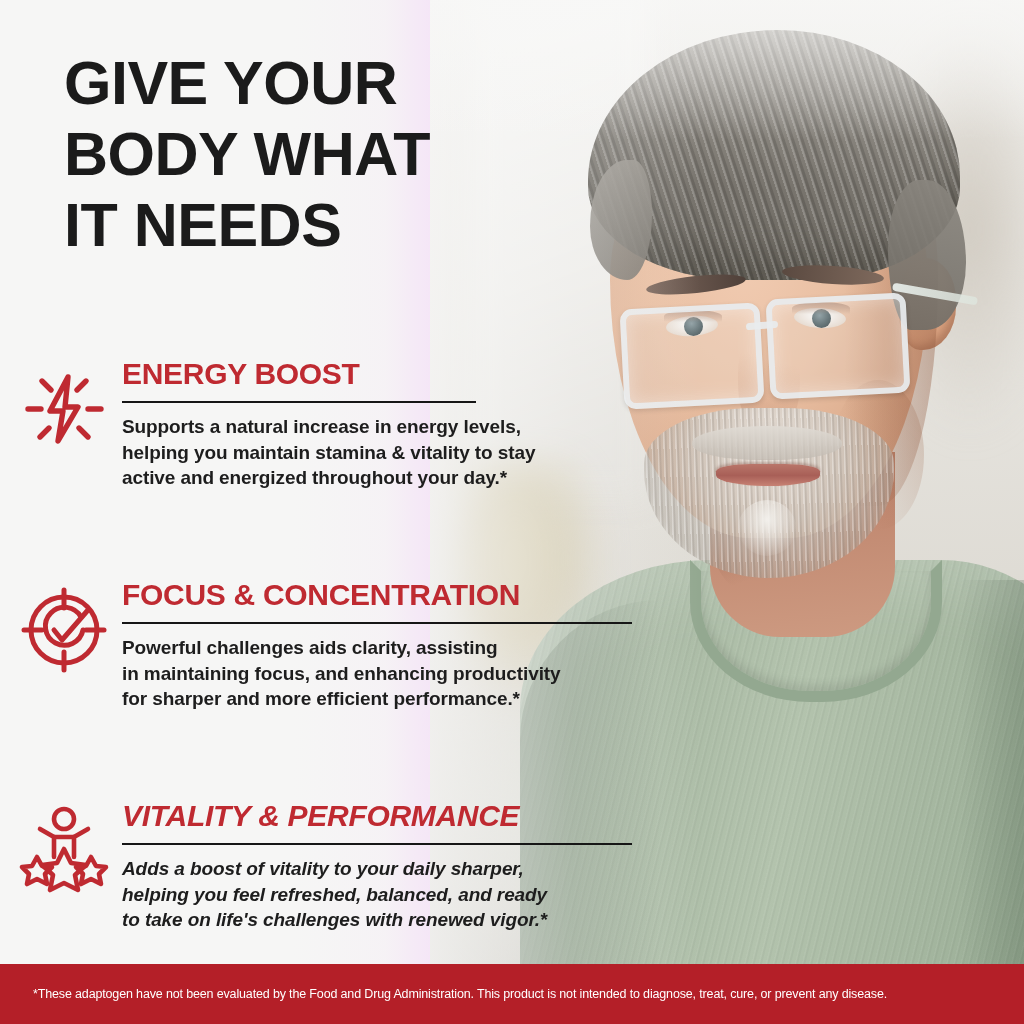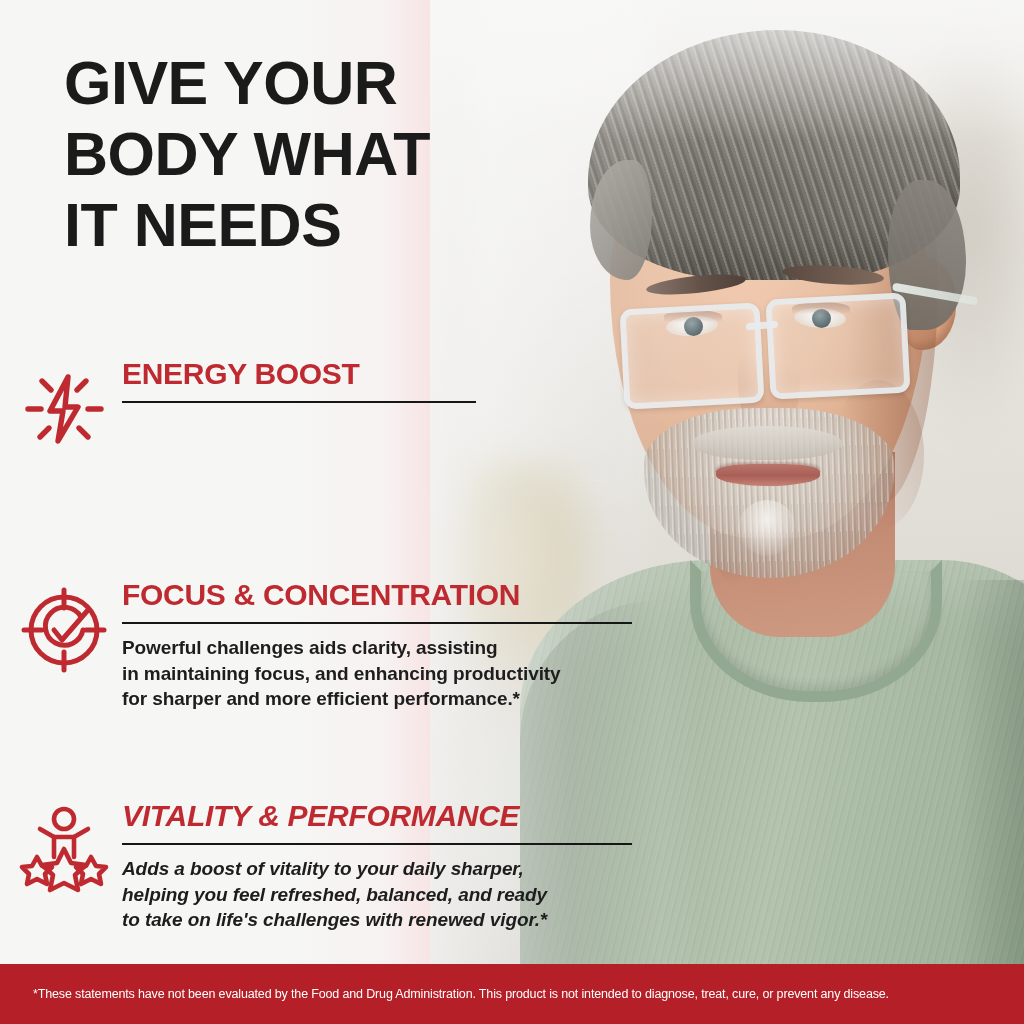--- a/index.html
+++ b/index.html
@@ -5,21 +5,21 @@
   html, body {
     margin: 0;
     padding: 0;
     background: #ffffff;
   }
   #canvas {
     position: relative;
     width: 1024px;
     height: 1024px;
     overflow: hidden;
-    background: #fca5a5;
+    background: #f0abfc;
     font-family: "Liberation Sans", sans-serif;
   }
 
   
   .photo-layer {
     position: absolute;
     inset: 0;
     overflow: hidden;
   }
   
@@ -483,20 +483,23 @@
           <line x1="68" y1="18" x2="59" y2="27"></line>
           <line x1="10" y1="46" x2="23" y2="46"></line>
           <line x1="70" y1="46" x2="83" y2="46"></line>
           <line x1="22" y1="74" x2="31" y2="65"></line>
           <line x1="70" y1="74" x2="61" y2="65"></line>
         </svg>
       </div>
       <div class="feat-body">
         <div class="feat-title">ENERGY BOOST</div>
         <div class="feat-rule"></div>
+        <div class="feat-desc">Supports a natural increase in energy levels,
+helping you maintain stamina &amp; vitality to stay
+active and energized throughout your day.*</div>
       </div>
     </div>
 
     <div class="feature f1">
       <div class="feat-icon">
         <svg viewBox="0 0 92 92" width="92" height="92" fill="none" stroke="#bf2a31" stroke-width="5" stroke-linecap="round" stroke-linejoin="round">
           <path d="M46 13 A33 33 0 0 1 79 46"></path>
           <path d="M79 46 A33 33 0 0 1 46 79"></path>
           <path d="M46 79 A33 33 0 0 1 13 46"></path>
           <path d="M13 46 A33 33 0 0 1 46 13"></path>
@@ -533,16 +536,16 @@
         <div class="feat-rule"></div>
         <div class="feat-desc">Adds a boost of vitality to your daily sharper,
 helping you feel refreshed, balanced, and ready
 to take on life's challenges with renewed vigor.*</div>
       </div>
     </div>
 
   </div>
 
   <div class="footer">
-    <div class="footer-text">*These statements have not been evaluated by the Food and Drug Administration. This product is not intended to diagnose, treat, cure, or prevent any disease.</div>
+    <div class="footer-text">*These adaptogen have not been evaluated by the Food and Drug Administration. This product is not intended to diagnose, treat, cure, or prevent any disease.</div>
   </div>
 
 </div>
 
 </body></html>

